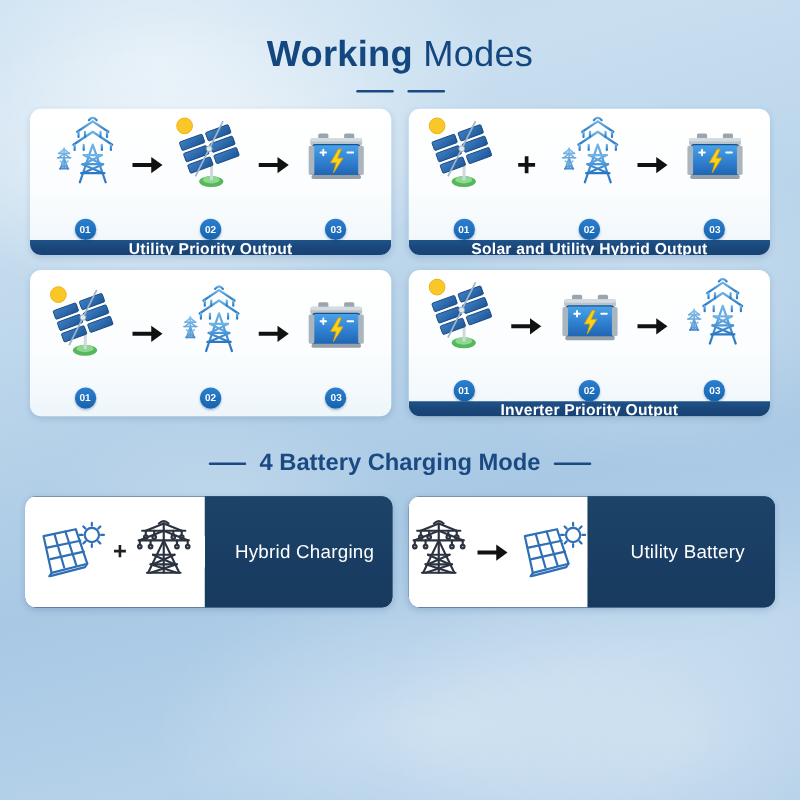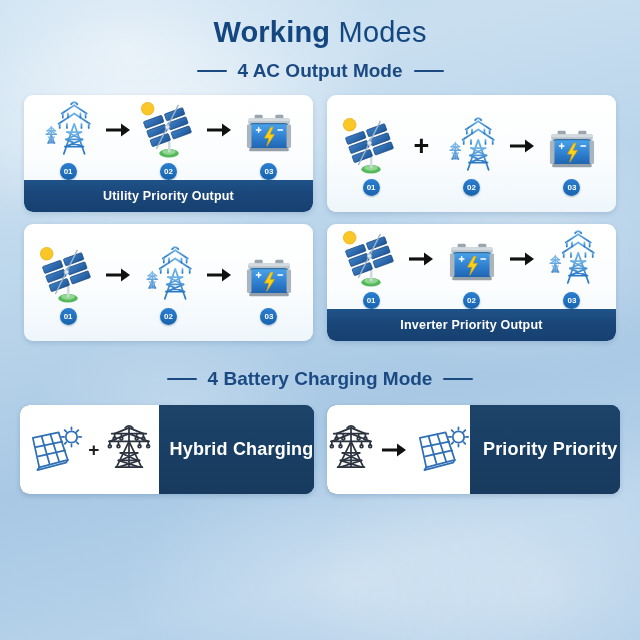--- a/index.html
+++ b/index.html
@@ -29,21 +29,21 @@
   .w3 { left: 120px; bottom: -70px; width: 460px; height: 250px;
         background: radial-gradient(ellipse at center, rgba(255,255,255,0.30), rgba(255,255,255,0) 70%); }
   .w4 { left: 30px; top: 330px; width: 300px; height: 150px;
         background: radial-gradient(ellipse at center, rgba(255,255,255,0.22), rgba(255,255,255,0) 70%); }
 
   .page { position: relative; z-index: 2; width: 640px; height: 640px; }
 
   
   .main-title {
     text-align: center;
-    padding-top: 16px;
+    padding-top: 28px;
     font-size: 29px;
     color: #14477f;
     letter-spacing: 0.2px;
     white-space: nowrap;
   }
   .main-title .strong { font-weight: 700; }
   .main-title .light  { font-weight: 400; }
 
   .sub-title {
     display: flex;
@@ -90,20 +90,21 @@
     padding: 4px 10px 0;
     position: relative;
   }
 
   .stage {
     display: flex;
     flex-direction: column;
     align-items: center;
     justify-content: flex-start;
     width: 72px;
+    gap: 20px;
   }
   .stage .art {
     height: 62px;
     display: flex;
     align-items: center;
     justify-content: center;
   }
   .badge {
     margin-top: 2px;
     width: 17px; height: 17px;
@@ -184,22 +185,22 @@
   .bc-right {
     flex: 1;
     background: linear-gradient(180deg,#1d4369 0%,#173a5e 100%);
     display: flex;
     align-items: center;
     justify-content: center;
     padding-left: 10px;
   }
   .bc-label {
     color: #ffffff;
-    font-size: 18px;
-    font-weight: 700;
+    font-size: 15px;
+    font-weight: 400;
     letter-spacing: 0.2px;
     white-space: nowrap;
   }
   .bc-op {
     font-size: 19px;
     font-weight: 700;
     color: #1f1f1f;
     line-height: 1;
   }
   .bc-arrow { display: flex; align-items: center; color: #111; }
@@ -354,21 +355,20 @@
 
 <div class="page">
 
   <h1 class="main-title">
     <span class="strong">Working</span>
     <span class="light">Modes</span>
   </h1>
 
   <div class="sub-title">
     <span class="rule"></span>
-    <span>4 AC Output Mode</span>
     <span class="rule"></span>
   </div>
 
   <div class="ac-grid">
 
     <div class="ac-card">
       <div class="ac-body">
         <div class="stage">
           <span class="art">
             <svg width="50" height="58" viewBox="0 0 48 56">
@@ -433,20 +433,21 @@
         </div>
         <div class="stage">
           <span class="art">
             <svg width="54" height="50" viewBox="0 0 60 54">
                 <use href="#ico-battery"></use>
               </svg>
           </span>
           <span class="badge">03</span>
         </div>
       </div>
+      <div class="ac-footer">Solar and Utility Hybrid Output</div>
     </div>
 
     <div class="ac-card">
       <div class="ac-body">
         <div class="stage">
           <span class="art">
             <svg width="62" height="60" viewBox="0 0 64 60">
                 <use href="#ico-solar"></use>
               </svg>
           </span>
@@ -563,21 +564,21 @@
                 <use href="#ico-arrow"></use>
               </svg>
           </span>
           <span>
             <svg width="56" height="46" viewBox="0 0 58 50">
                 <use href="#ico-solar-line"></use>
               </svg>
           </span>
         </div>
         <div class="bc-right">
-          <span class="bc-label">Priority Priority</span>
+          <span class="bc-label">Utility Battery</span>
         </div>
       </div>
 
 
 
     </div>
   </div>
 
 </div>
 

